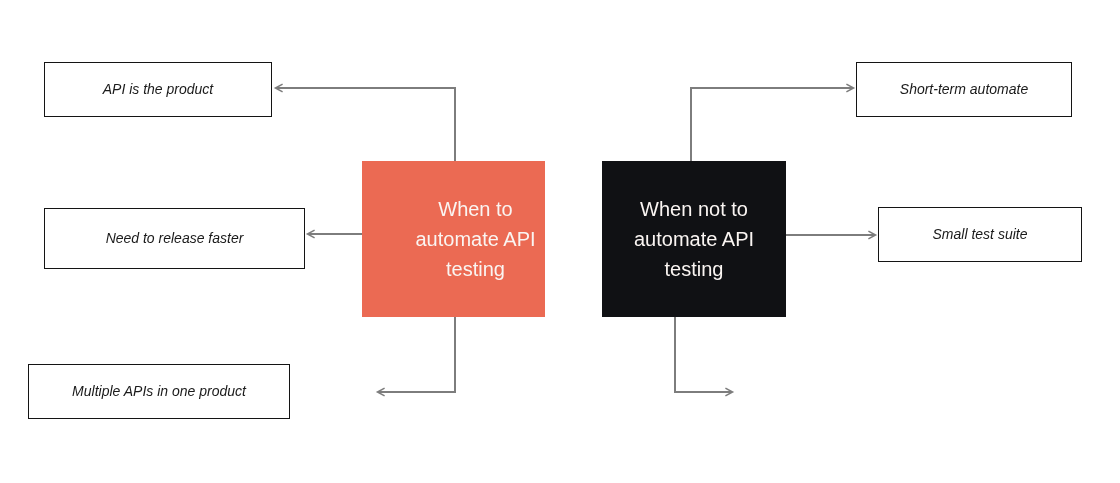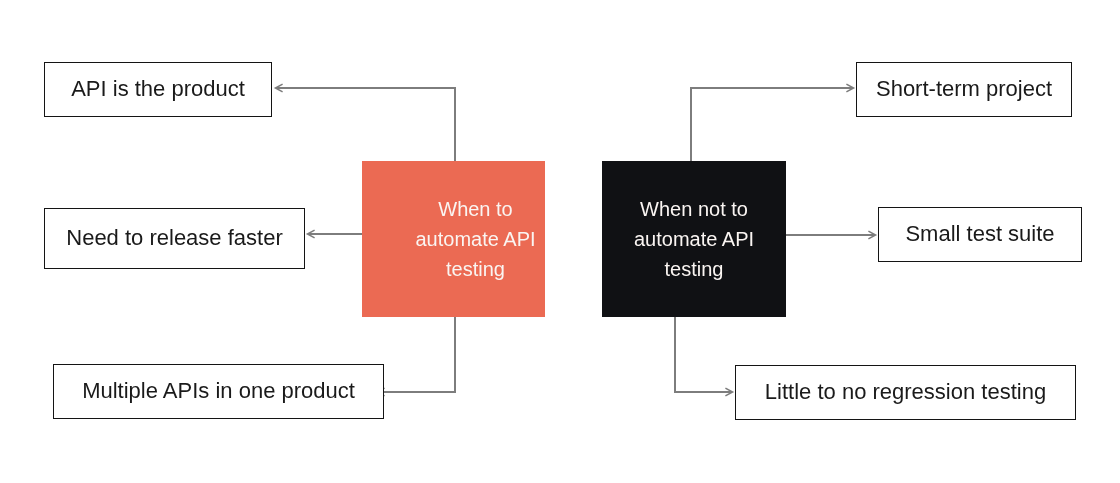--- a/index.html
+++ b/index.html
@@ -44,23 +44,24 @@
     box-sizing:border-box;
     display:flex;
     align-items:center;
     justify-content:center;
     text-align:center;
   }
   .leaf{
     background:var(--background);
     border:1.5px solid var(--box-border);
     color:var(--text-dark);
-    font-size:22px;
+    font-size:14px;
     line-height:1.2;
     white-space:nowrap;
+    font-style:italic;
   }
   .center-node{
     color:var(--node-text);
     font-size:20px;
     line-height:30px;
     flex-direction:column;
   }
   .center-node span{display:block;}
   .node-accent{background:var(--accent);padding-left:44px;}
   .node-dark{background:var(--dark);}
@@ -83,32 +84,29 @@
     <path class="line" d="M786 235 H875" marker-end="url(#arrow)"></path>
     <path class="line" d="M675 317 V392 H732" marker-end="url(#arrow)"></path>
   </svg>
 
   <div class="box leaf" style="left:44px;top:62px;width:228px;height:55px">
     <span>API is the product</span>
   </div>
   <div class="box leaf" style="left:44px;top:208px;width:261px;height:61px">
     <span>Need to release faster</span>
   </div>
-  <div class="box leaf" style="left:53px;top:364px;width:331px;height:55px">
+  <div class="box leaf" style="left:28px;top:364px;width:262px;height:55px">
     <span>Multiple APIs in one product</span>
   </div>
 
   <div class="box leaf" style="left:856px;top:62px;width:216px;height:55px">
-    <span>Short-term project</span>
+    <span>Short-term automate</span>
   </div>
   <div class="box leaf" style="left:878px;top:207px;width:204px;height:55px">
     <span>Small test suite</span>
-  </div>
-  <div class="box leaf" style="left:735px;top:365px;width:341px;height:55px">
-    <span>Little to no regression testing</span>
   </div>
 
   <div class="box center-node node-accent" style="left:362px;top:161px;width:183px;height:156px" aria-label="When to automate API testing">
     <span>When to</span>
     <span>automate API</span>
     <span>testing</span>
   </div>
   <div class="box center-node node-dark" style="left:602px;top:161px;width:184px;height:156px" aria-label="When not to automate API testing">
     <span>When not to</span>
     <span>automate API</span>

